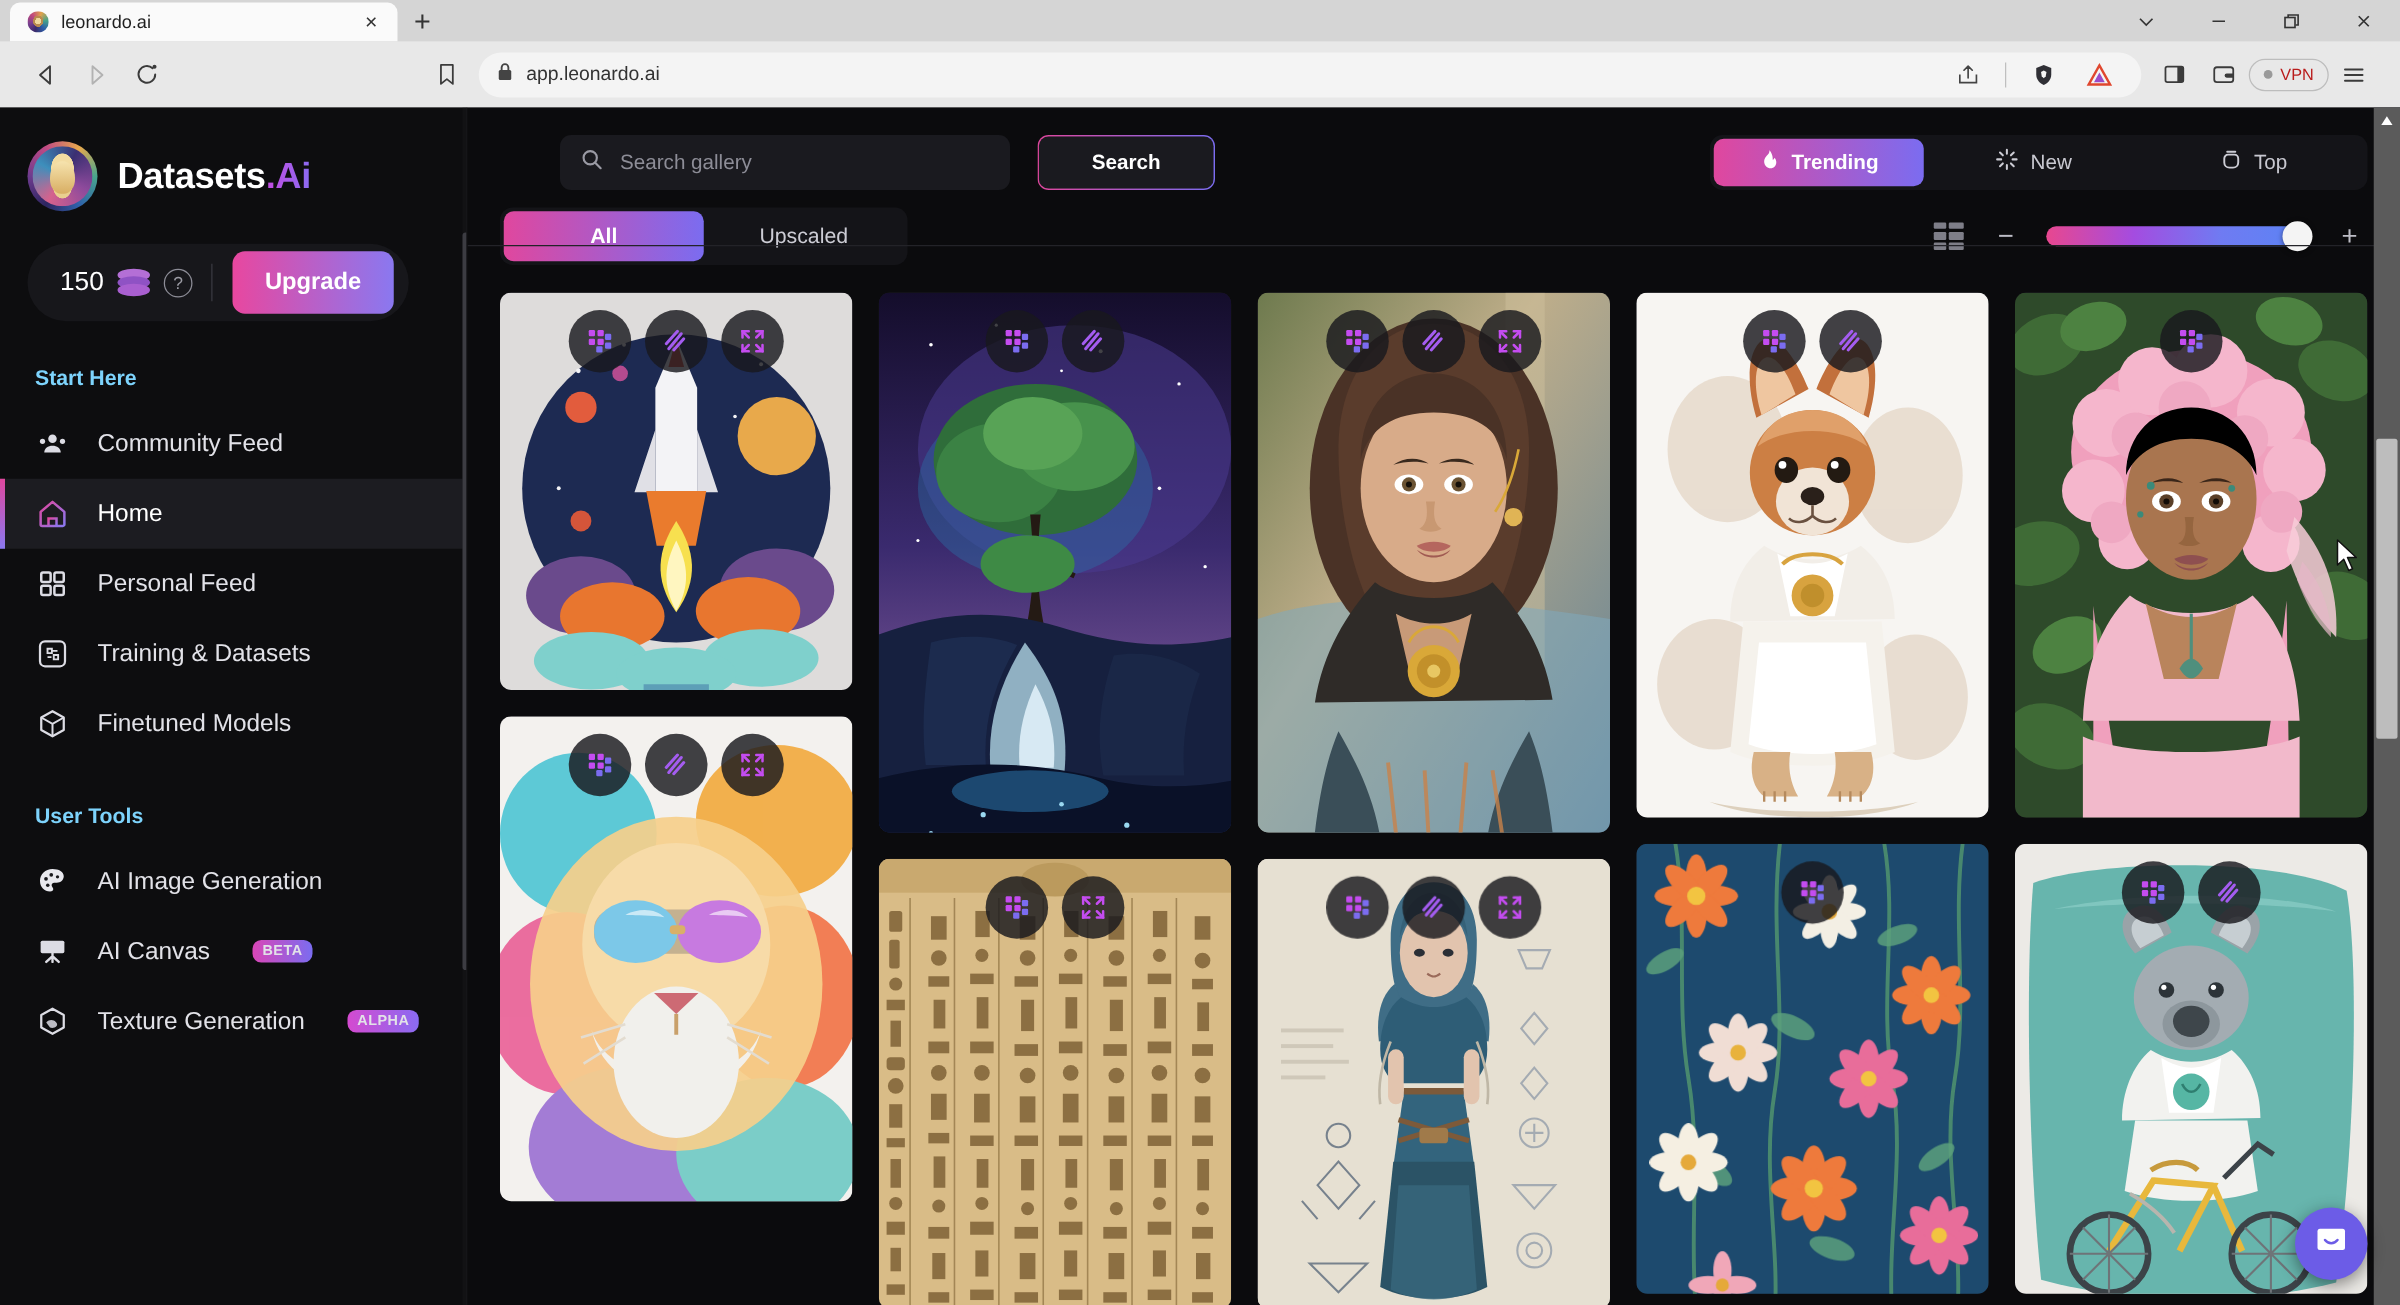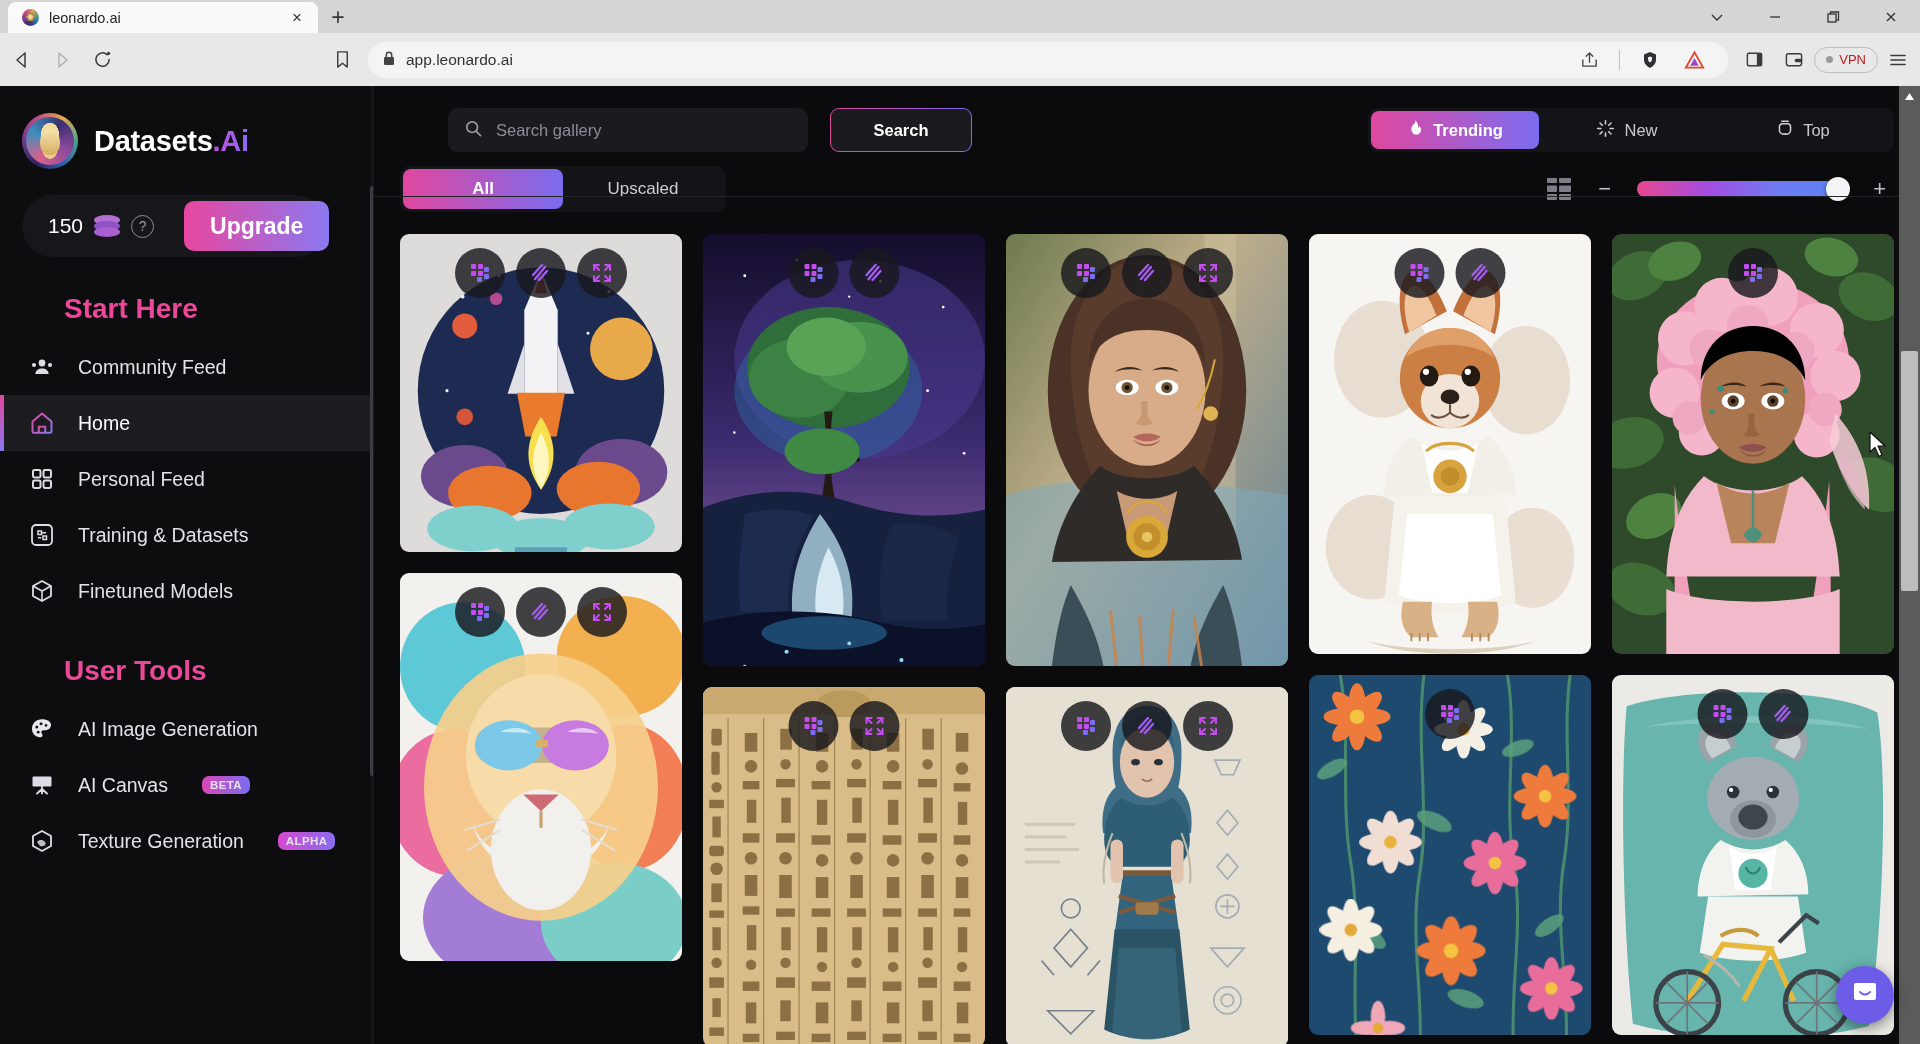--- a/index.html
+++ b/index.html
@@ -29,21 +29,21 @@
   .tab-favicon::after{
     content:""; position:absolute; inset:3px; border-radius:50%;
     background:radial-gradient(ellipse at 50% 45%, #efd89c 0 30%, #b98a4e 31% 52%, transparent 53%);
   }
   .tab-title { font-size:14.5px; color:#1f1f1f; flex:1; white-space:nowrap; overflow:hidden; }
   .tab-close { width:22px;height:22px;display:flex;align-items:center;justify-content:center;color:#333;font-size:17px;line-height:1;cursor:pointer;border-radius:50%; }
   .newtab { width:40px;height:31px;display:flex;align-items:center;justify-content:center;font-size:23px;color:#333;font-weight:300;cursor:pointer; }
   .winctl { position:absolute; right:0; top:0; height:33px; display:flex; align-items:center; }
   .winctl div { width:58px;height:33px;display:flex;align-items:center;justify-content:center;color:#333;cursor:pointer; }
 
-  .toolbar { height:53px; background:#e8e8e8; display:flex; align-items:center; gap:0; padding:0 2px; flex:0 0 53px;justify-content:flex-end; }
+  .toolbar { height:53px; background:#e8e8e8; display:flex; align-items:center; gap:0; padding:0 17px; flex:0 0 53px;justify-content:flex-end; }
   .tb-btn { width:40px;height:40px;display:flex;align-items:center;justify-content:center;border-radius:50%;cursor:pointer;color:#3b3b3b; }
   .tb-btn.dim { color:#b2b2b2; }
   .omnibox {
     flex:1; height:36px; background:#f4f4f4; border-radius:18px; display:flex; align-items:center;
     padding:0 14px; gap:10px; margin:0 6px; min-width:0;
   }
   .omnibox-url { font-size:15.5px; color:#333; white-space:nowrap; overflow:hidden; }
   .omni-right { margin-left:auto; display:flex; align-items:center; gap:4px; }
   .vdiv { width:1px;height:20px;background:#bfbfbf;margin:0 6px; }
   .vpn-pill {
@@ -89,25 +89,25 @@
   .coin i:nth-child(1){ top:0; background:#b46fd6; }
   .coin i:nth-child(2){ top:6px; background:#8f52c4; }
   .coin i:nth-child(3){ top:12px; background:#a95fd0; }
   .help-q {
     width:23px;height:23px;border-radius:50%;border:1.6px solid #8d8d97;color:#9a9aa3;
     font-size:14px;display:flex;align-items:center;justify-content:center;cursor:pointer;flex:0 0 23px;
   }
   .cred-div { width:1px;height:30px;background:#3a3a42;margin:0 4px; }
   .upgrade {
     margin-left:auto; height:50px; padding:0 26px; border-radius:10px; cursor:pointer;
-    background:linear-gradient(90deg,#e8479f,#8a78f0); color:#fff; font-size:23px; font-weight:700;
+    background:linear-gradient(90deg,#e8479f,#8a78f0); color:#fff; font-size:19px; font-weight:700;
     display:flex;align-items:center;justify-content:center;
   }
 
-  .sec-title { font-size:28px; font-weight:700; color:#ec4899; padding:0 0 0 28px; margin-top:36px;margin-left:36px; }
+  .sec-title { font-size:17px; font-weight:700; color:#7dd3fc; padding:0 0 0 28px; margin-top:36px; }
   .navlist { margin-top:14px; }
   .navitem {
     height:56px; display:flex; align-items:center; gap:22px; padding:0 0 0 28px; cursor:pointer;
     color:#e2e2e8; font-size:19.5px; position:relative;
   }
   .navitem.active { background:#1c1c21; color:#fff; }
   .navitem.active::before { content:""; position:absolute; left:0; top:0; bottom:0; width:4px; background:linear-gradient(#e0479e,#8a78f0); }
   .nav-ico { width:28px;height:28px;flex:0 0 28px;display:flex;align-items:center;justify-content:center; }
   .badge { font-size:11.5px; font-weight:700; padding:3px 8px; border-radius:7px; margin-left:12px; letter-spacing:.4px; }
   .badge.beta { background:linear-gradient(90deg,#d946b7,#7b6cf0); }

